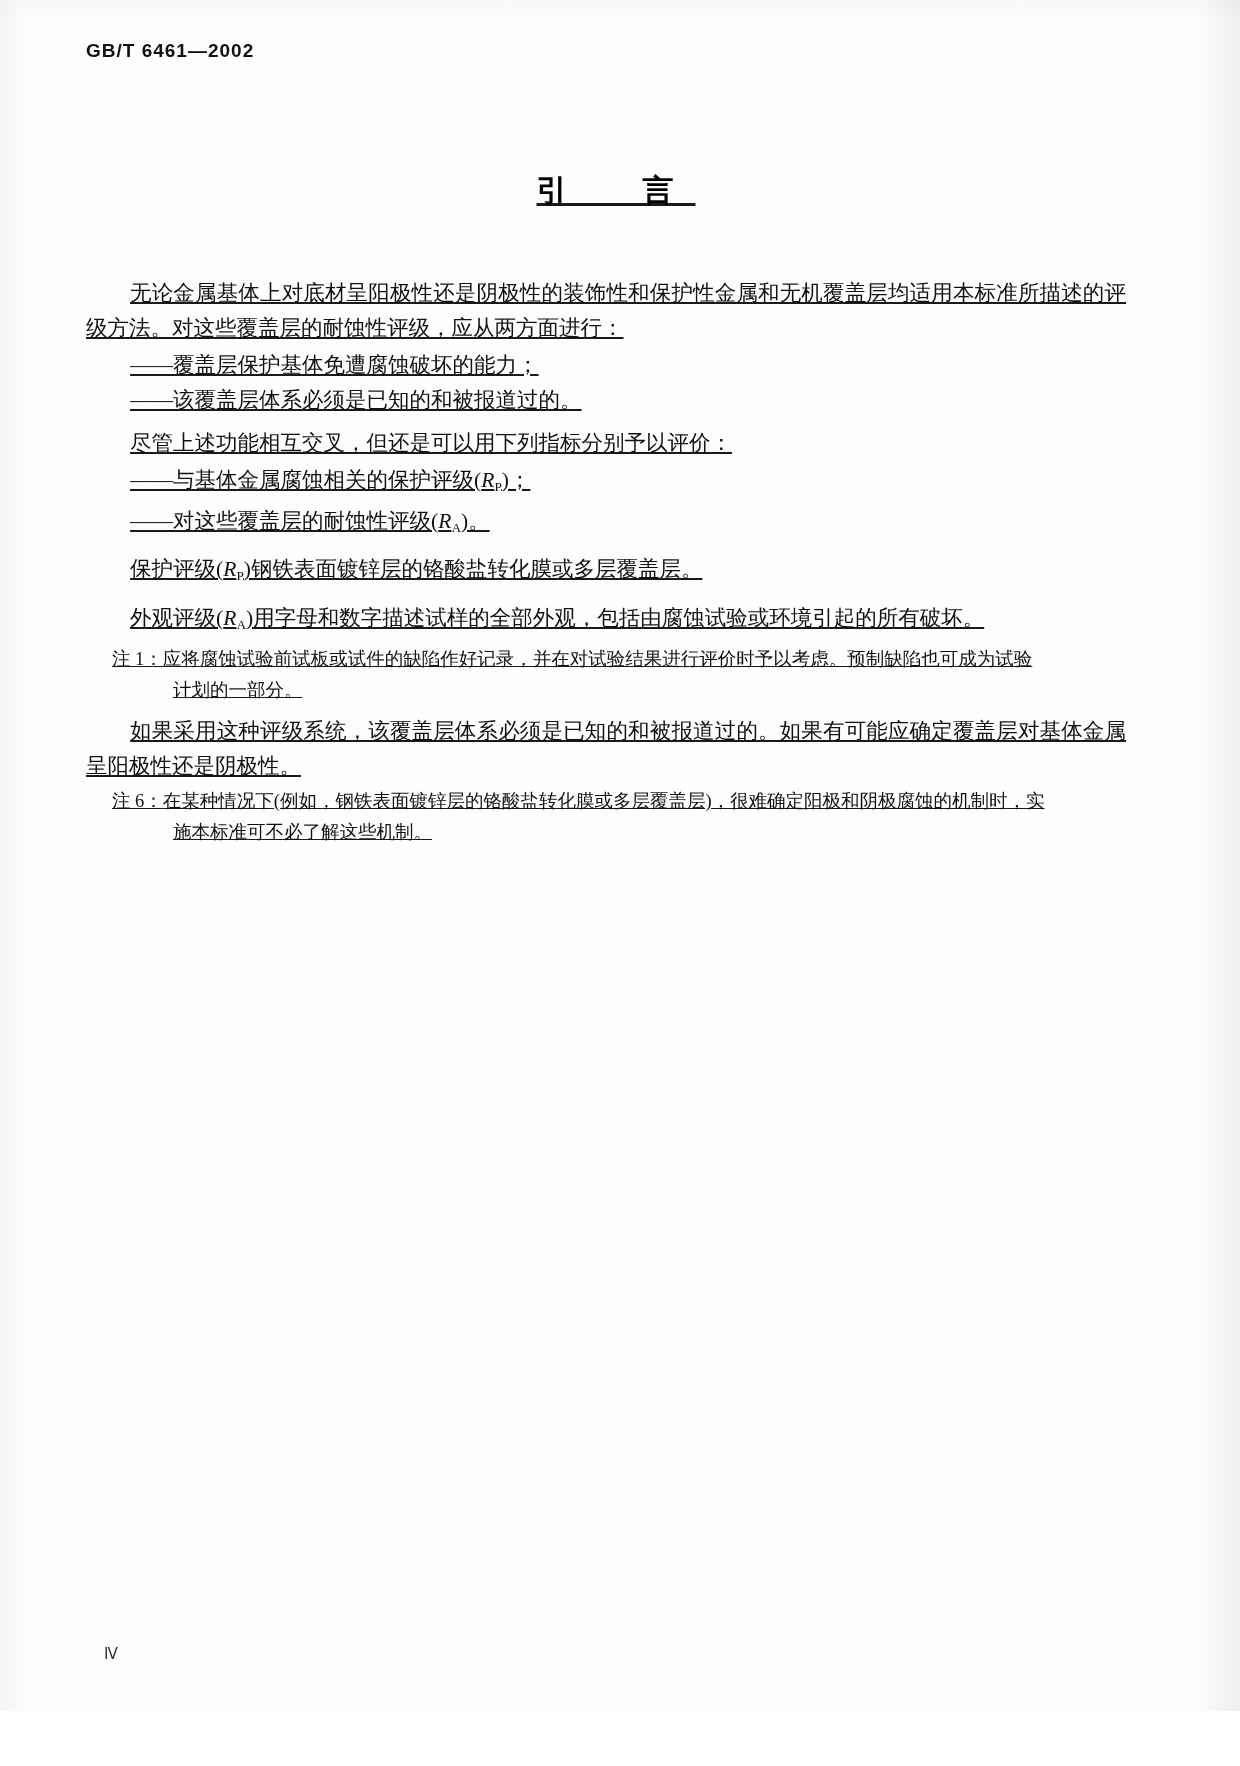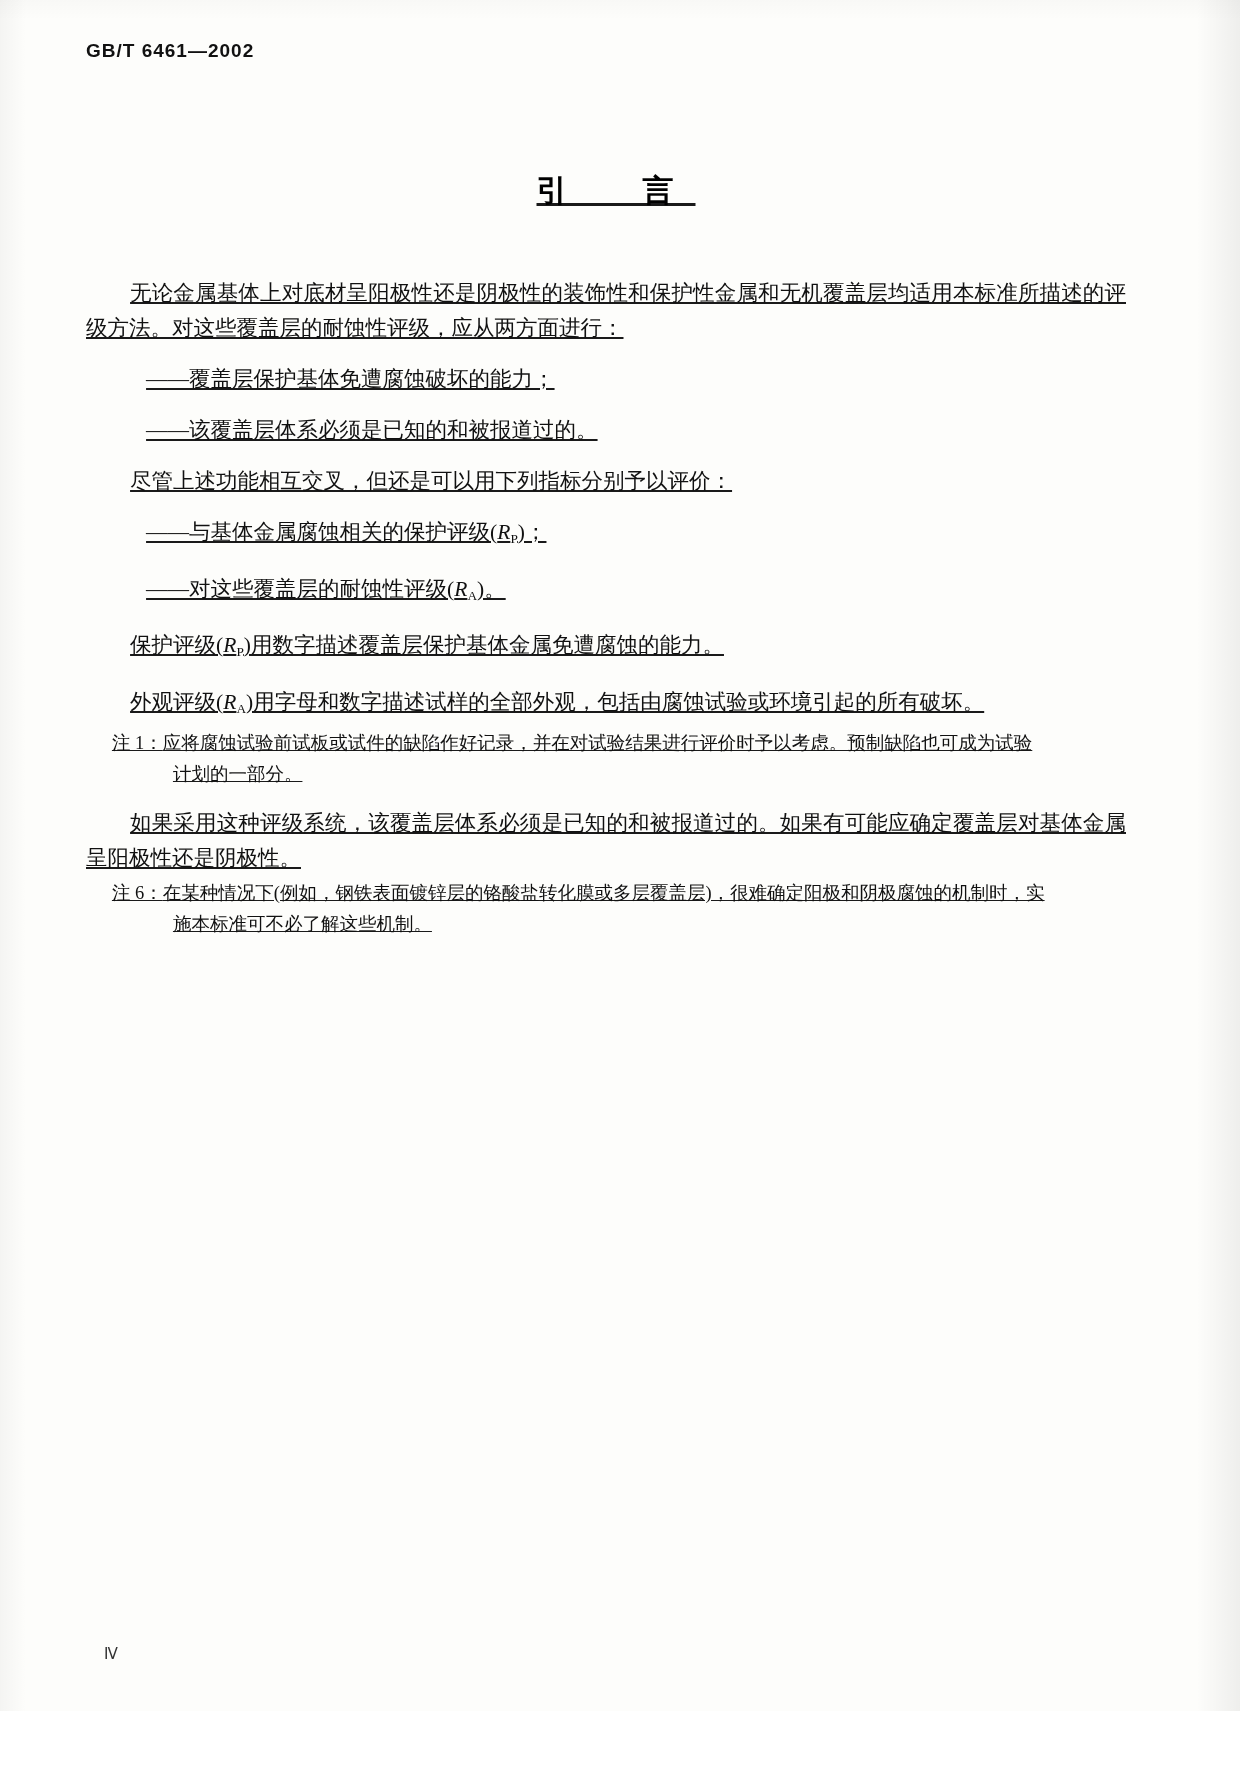--- a/index.html
+++ b/index.html
@@ -64,32 +64,32 @@
     font-family: "Liberation Sans", "DejaVu Sans", sans-serif;
     font-size: 31px;
     font-weight: 700;
     letter-spacing: 22px;
     margin: 0 0 64px 0;
     padding-left: 20px;
     color: #000;
   }
 
   p {
-    margin: 16px 0 2px 0;
+    margin: 8px 0 2px 0;
     font-size: 21.5px;
     line-height: 35px;
     text-align: justify;
     color: #111;
   }
   .indent {
     text-indent: 2.05em;
   }
   .dash-item {
     text-indent: 2.05em;
-    margin: 16px;
+    margin: 0;
   }
   .note {
     font-size: 18.5px;
     line-height: 31px;
     margin: 0;
     padding-left: 2.6em;
     text-indent: -1.2em;
   }
   .note .note-cont {
     display: block;
@@ -144,21 +144,21 @@
     <p class="dash-item">——覆盖层保护基体免遭腐蚀破坏的能力；</p>
 
     <p class="dash-item">——该覆盖层体系必须是已知的和被报道过的。</p>
 
     <p class="indent">尽管上述功能相互交叉，但还是可以用下列指标分别予以评价：</p>
 
     <p class="dash-item"><span>——与基体金属腐蚀相关的保护评级(</span><span class="ital">R</span><span class="sub">P</span><span>)；</span></p>
 
     <p class="dash-item"><span>——对这些覆盖层的耐蚀性评级(</span><span class="ital">R</span><span class="sub">A</span><span>)。</span></p>
 
-    <p class="indent"><span>保护评级(</span><span class="ital">R</span><span class="sub">P</span><span>)用数字描述覆盖层保护基体金属免遭腐蚀的能力。</span></p>
+    <p class="indent"><span>保护评级(</span><span class="ital">R</span><span class="sub">P</span><span>)钢铁表面镀锌层的铬酸盐转化膜或多层覆盖层。</span></p>
 
     <p class="indent"><span>外观评级(</span><span class="ital">R</span><span class="sub">A</span><span>)用字母和数字描述试样的全部外观，包括由腐蚀试验或环境引起的所有破坏。</span></p>
 
     <p class="note"><span>注 1：</span><span>应将腐蚀试验前试板或试件的缺陷作好记录，并在对试验结果进行评价时予以考虑。预制缺陷也可成为试验</span><span class="note-cont">计划的一部分。</span></p>
 
     <p class="indent">如果采用这种评级系统，该覆盖层体系必须是已知的和被报道过的。如果有可能应确定覆盖层对基体金属呈阳极性还是阴极性。</p>
 
     <p class="note"><span>注 6：</span><span>在某种情况下(例如，钢铁表面镀锌层的铬酸盐转化膜或多层覆盖层)，很难确定阳极和阴极腐蚀的机制时，实</span><span class="note-cont">施本标准可不必了解这些机制。</span></p>
 
   </div>

